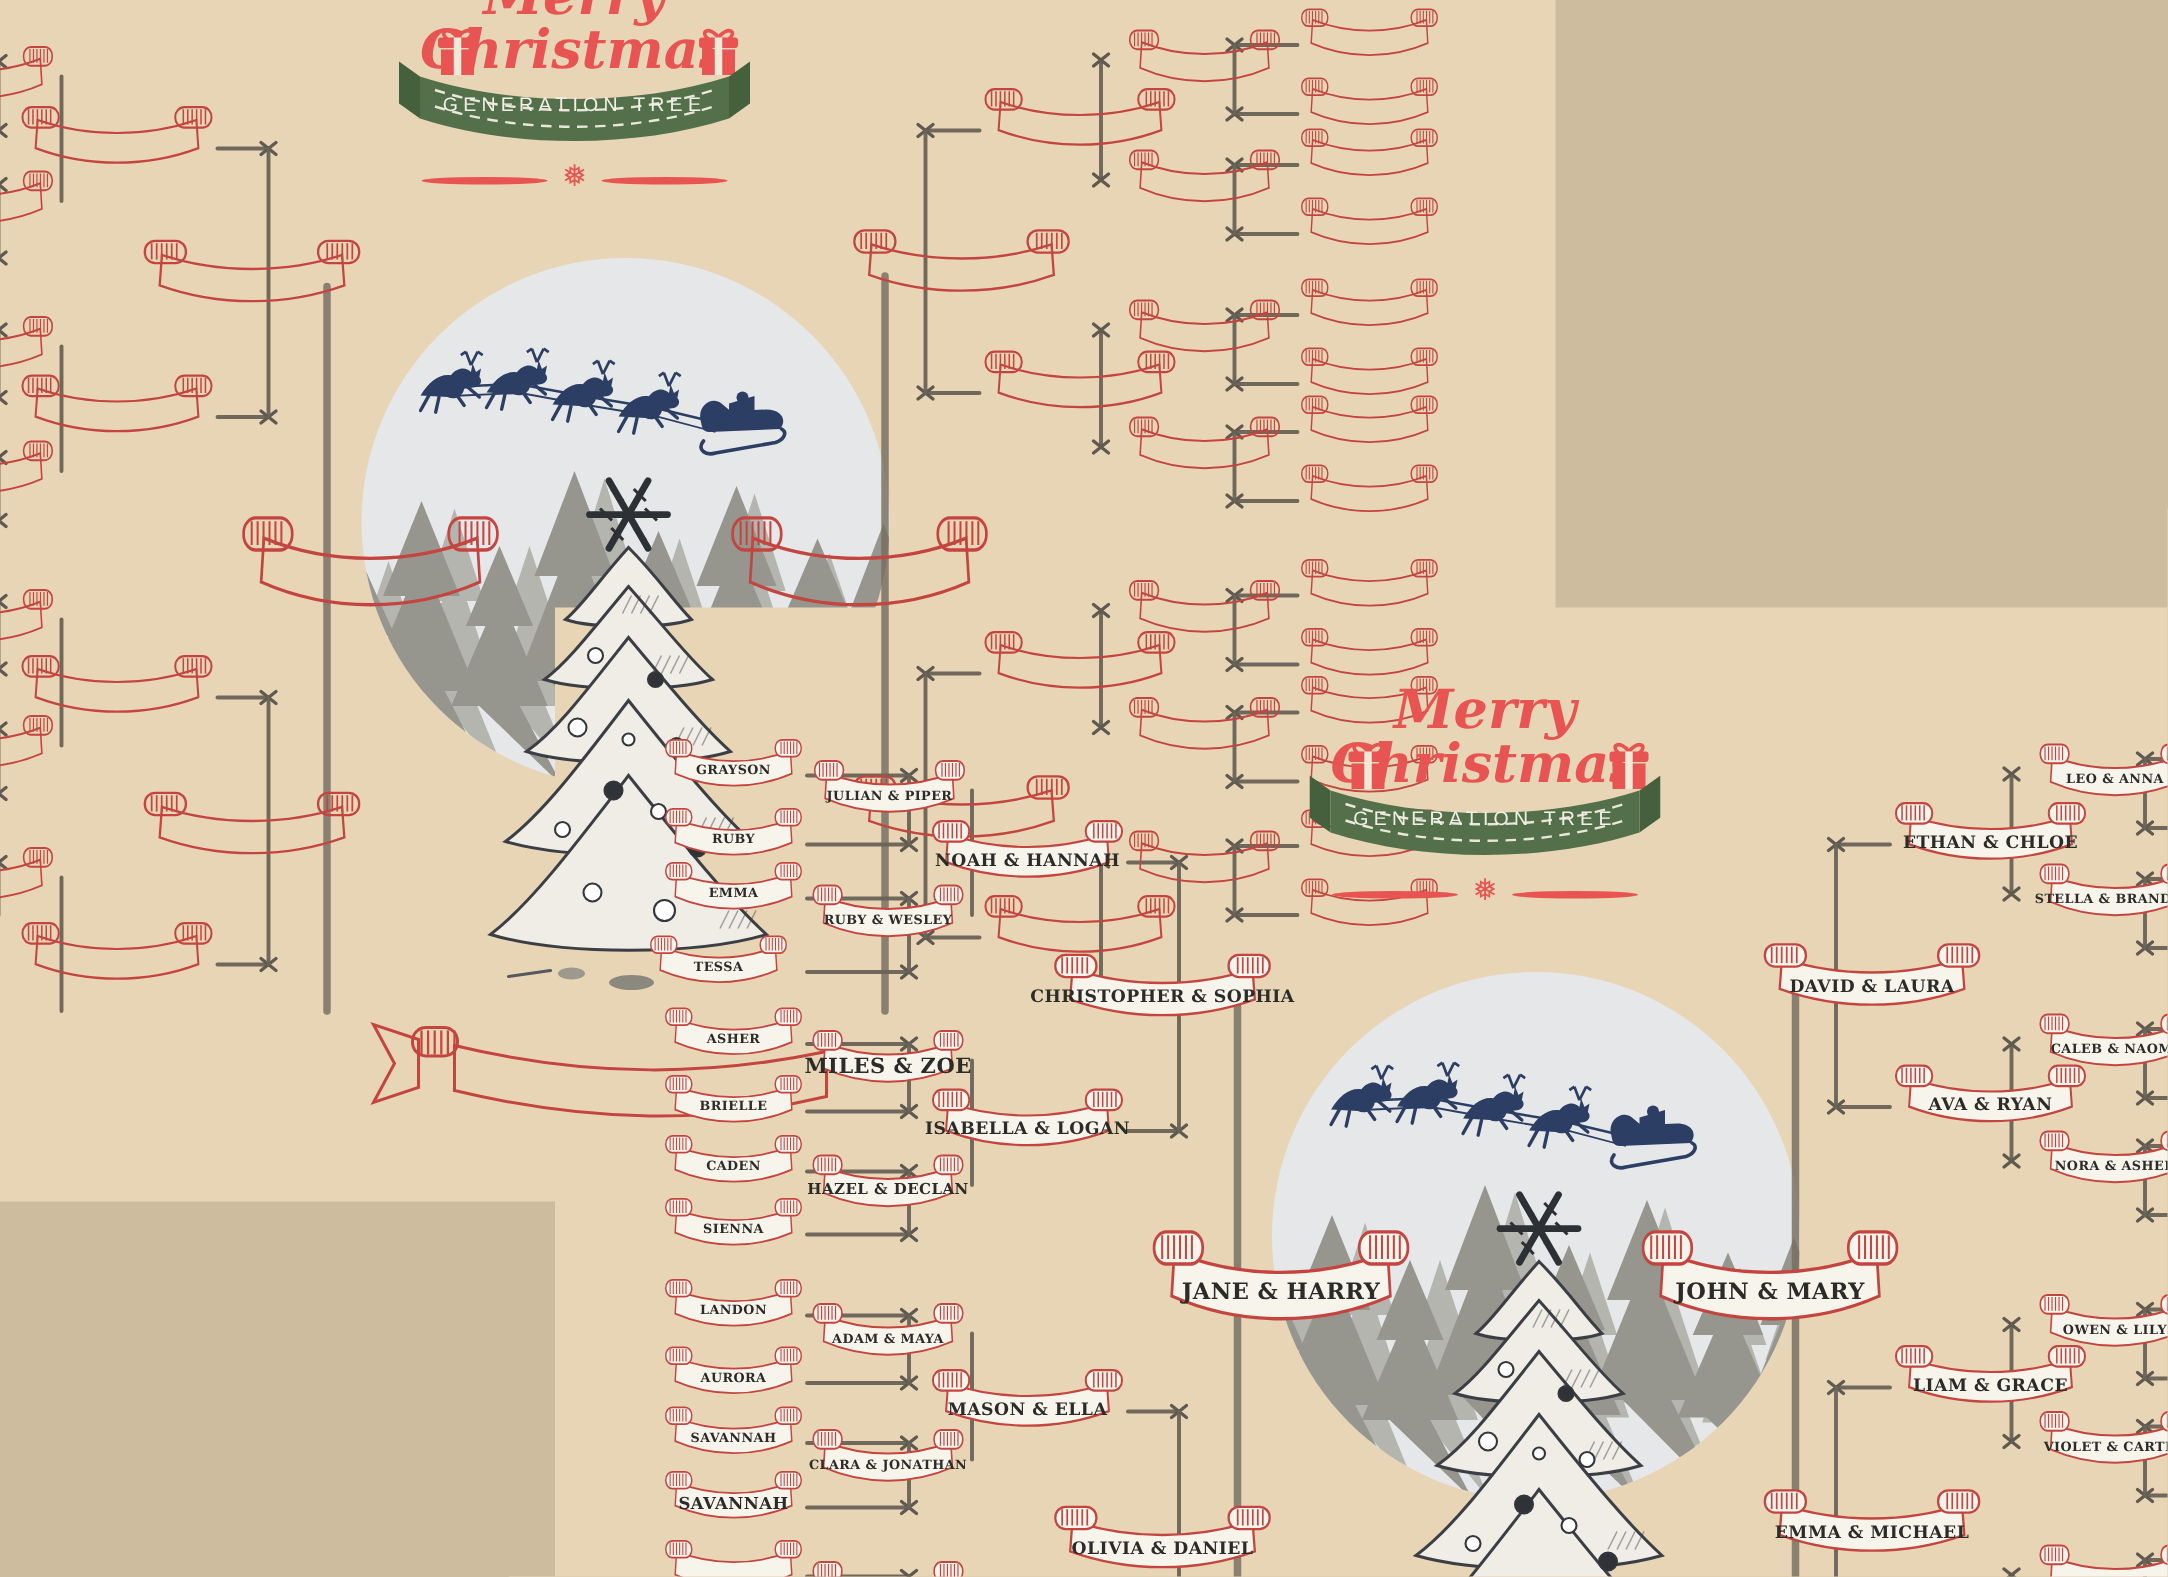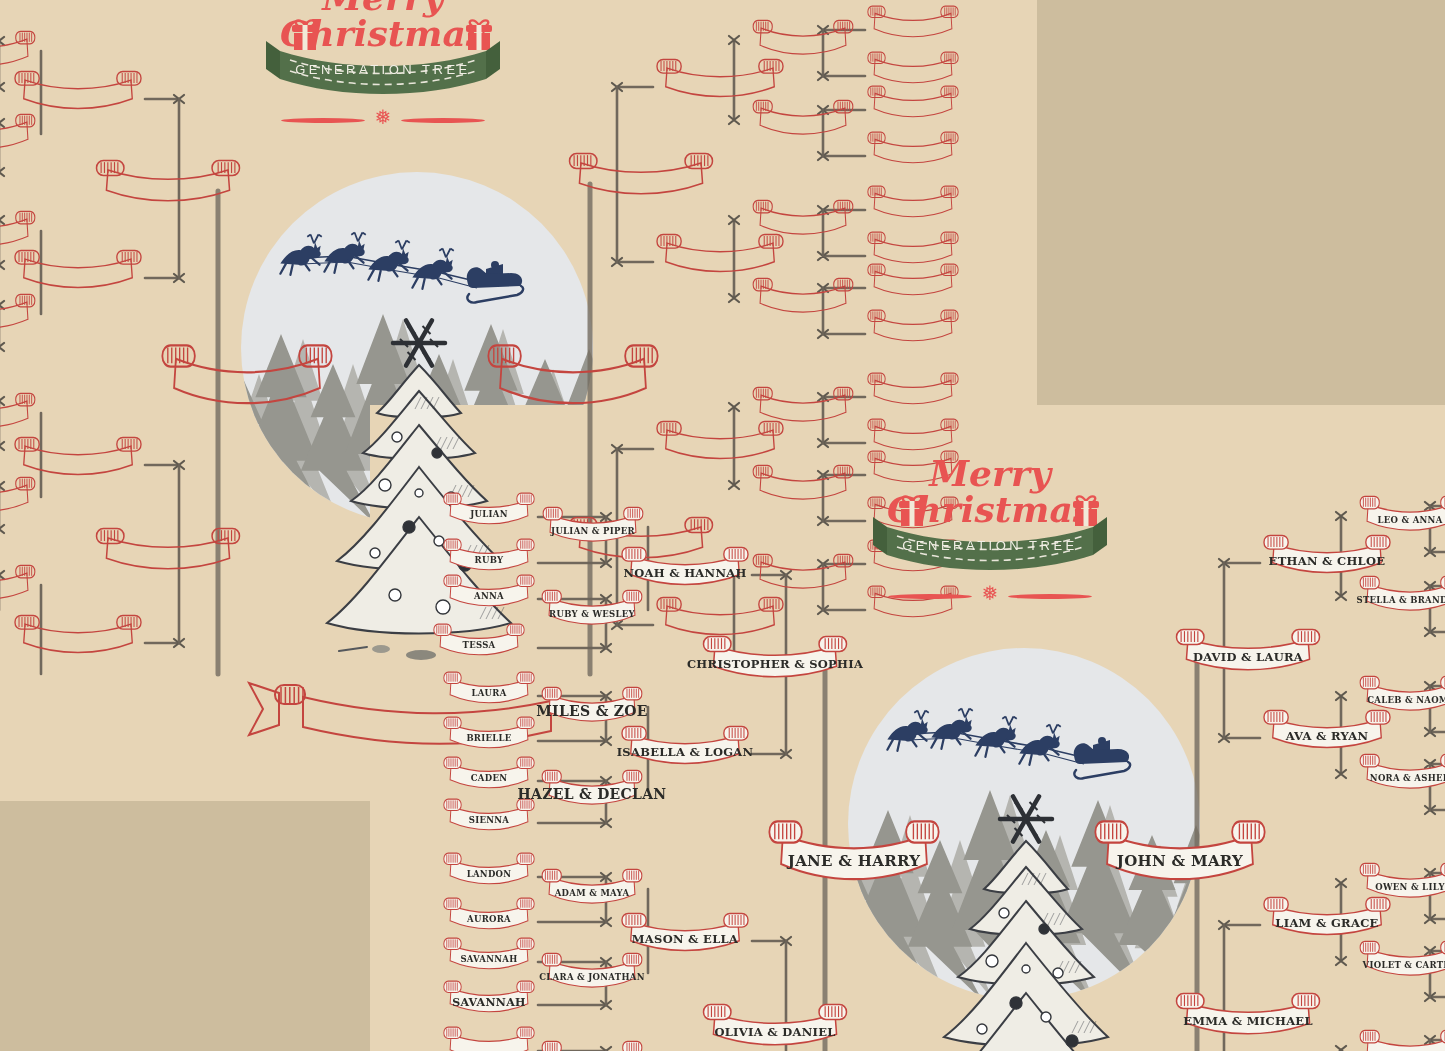--- a/index.html
+++ b/index.html
@@ -1311,21 +1311,21 @@
           <line x1="170.4" y1="4" x2="170.4" y2="18" stroke="#c4453f" stroke-width="1.5"></line>
           <line x1="20.8" y1="4" x2="20.8" y2="18" stroke="#c4453f" stroke-width="1.5"></line>
           <line x1="174.8" y1="4" x2="174.8" y2="18" stroke="#c4453f" stroke-width="1.5"></line>
           <line x1="25.200000000000003" y1="4" x2="25.200000000000003" y2="18" stroke="#c4453f" stroke-width="1.5"></line>
           <line x1="179.2" y1="4" x2="179.2" y2="18" stroke="#c4453f" stroke-width="1.5"></line>
           <line x1="29.6" y1="4" x2="29.6" y2="18" stroke="#c4453f" stroke-width="1.5"></line>
           <line x1="183.6" y1="4" x2="183.6" y2="18" stroke="#c4453f" stroke-width="1.5"></line>
           <line x1="34" y1="4" x2="34" y2="18" stroke="#c4453f" stroke-width="1.5"></line>
           <line x1="188" y1="4" x2="188" y2="18" stroke="#c4453f" stroke-width="1.5"></line>
   </svg>
-        <span class="lbl" style="font-size:8.5px;padding-top:6px">JULIAN</span>
+        <span class="lbl" style="font-size:8.5px;padding-top:6px">GRAYSON</span>
       </div>
       <div class="banner" style="left:71px;top:133px;width:96px;height:38px">
         <svg viewBox="0 0 200 64" preserveAspectRatio="none">
     <path d="M21,14 C70,30 130,30 179,14 L181,40 C130,58 70,58 19,40 Z" fill="#f7f4ec" stroke="#c4453f" stroke-width="2"></path>
     <rect x="6" y="2" width="36" height="19" rx="9" fill="#f7f4ec" stroke="#c4453f" stroke-width="2"></rect>
     <rect x="158" y="2" width="36" height="19" rx="9" fill="#f7f4ec" stroke="#c4453f" stroke-width="2"></rect>
     <line x1="12" y1="4" x2="12" y2="18" stroke="#c4453f" stroke-width="1.5"></line>
           <line x1="166" y1="4" x2="166" y2="18" stroke="#c4453f" stroke-width="1.5"></line>
           <line x1="16.4" y1="4" x2="16.4" y2="18" stroke="#c4453f" stroke-width="1.5"></line>
           <line x1="170.4" y1="4" x2="170.4" y2="18" stroke="#c4453f" stroke-width="1.5"></line>
@@ -1351,21 +1351,21 @@
           <line x1="170.4" y1="4" x2="170.4" y2="18" stroke="#c4453f" stroke-width="1.5"></line>
           <line x1="20.8" y1="4" x2="20.8" y2="18" stroke="#c4453f" stroke-width="1.5"></line>
           <line x1="174.8" y1="4" x2="174.8" y2="18" stroke="#c4453f" stroke-width="1.5"></line>
           <line x1="25.200000000000003" y1="4" x2="25.200000000000003" y2="18" stroke="#c4453f" stroke-width="1.5"></line>
           <line x1="179.2" y1="4" x2="179.2" y2="18" stroke="#c4453f" stroke-width="1.5"></line>
           <line x1="29.6" y1="4" x2="29.6" y2="18" stroke="#c4453f" stroke-width="1.5"></line>
           <line x1="183.6" y1="4" x2="183.6" y2="18" stroke="#c4453f" stroke-width="1.5"></line>
           <line x1="34" y1="4" x2="34" y2="18" stroke="#c4453f" stroke-width="1.5"></line>
           <line x1="188" y1="4" x2="188" y2="18" stroke="#c4453f" stroke-width="1.5"></line>
   </svg>
-        <span class="lbl" style="font-size:8.5px;padding-top:6px">ANNA</span>
+        <span class="lbl" style="font-size:8.5px;padding-top:6px">EMMA</span>
       </div>
       <div class="banner" style="left:61px;top:218px;width:96px;height:38px">
         <svg viewBox="0 0 200 64" preserveAspectRatio="none">
     <path d="M21,14 C70,30 130,30 179,14 L181,40 C130,58 70,58 19,40 Z" fill="#f7f4ec" stroke="#c4453f" stroke-width="2"></path>
     <rect x="6" y="2" width="36" height="19" rx="9" fill="#f7f4ec" stroke="#c4453f" stroke-width="2"></rect>
     <rect x="158" y="2" width="36" height="19" rx="9" fill="#f7f4ec" stroke="#c4453f" stroke-width="2"></rect>
     <line x1="12" y1="4" x2="12" y2="18" stroke="#c4453f" stroke-width="1.5"></line>
           <line x1="166" y1="4" x2="166" y2="18" stroke="#c4453f" stroke-width="1.5"></line>
           <line x1="16.4" y1="4" x2="16.4" y2="18" stroke="#c4453f" stroke-width="1.5"></line>
           <line x1="170.4" y1="4" x2="170.4" y2="18" stroke="#c4453f" stroke-width="1.5"></line>
@@ -1391,21 +1391,21 @@
           <line x1="170.4" y1="4" x2="170.4" y2="18" stroke="#c4453f" stroke-width="1.5"></line>
           <line x1="20.8" y1="4" x2="20.8" y2="18" stroke="#c4453f" stroke-width="1.5"></line>
           <line x1="174.8" y1="4" x2="174.8" y2="18" stroke="#c4453f" stroke-width="1.5"></line>
           <line x1="25.200000000000003" y1="4" x2="25.200000000000003" y2="18" stroke="#c4453f" stroke-width="1.5"></line>
           <line x1="179.2" y1="4" x2="179.2" y2="18" stroke="#c4453f" stroke-width="1.5"></line>
           <line x1="29.6" y1="4" x2="29.6" y2="18" stroke="#c4453f" stroke-width="1.5"></line>
           <line x1="183.6" y1="4" x2="183.6" y2="18" stroke="#c4453f" stroke-width="1.5"></line>
           <line x1="34" y1="4" x2="34" y2="18" stroke="#c4453f" stroke-width="1.5"></line>
           <line x1="188" y1="4" x2="188" y2="18" stroke="#c4453f" stroke-width="1.5"></line>
   </svg>
-        <span class="lbl" style="font-size:8.5px;padding-top:6px">LAURA</span>
+        <span class="lbl" style="font-size:8.5px;padding-top:6px">ASHER</span>
       </div>
       <div class="banner" style="left:71px;top:311px;width:96px;height:38px">
         <svg viewBox="0 0 200 64" preserveAspectRatio="none">
     <path d="M21,14 C70,30 130,30 179,14 L181,40 C130,58 70,58 19,40 Z" fill="#f7f4ec" stroke="#c4453f" stroke-width="2"></path>
     <rect x="6" y="2" width="36" height="19" rx="9" fill="#f7f4ec" stroke="#c4453f" stroke-width="2"></rect>
     <rect x="158" y="2" width="36" height="19" rx="9" fill="#f7f4ec" stroke="#c4453f" stroke-width="2"></rect>
     <line x1="12" y1="4" x2="12" y2="18" stroke="#c4453f" stroke-width="1.5"></line>
           <line x1="166" y1="4" x2="166" y2="18" stroke="#c4453f" stroke-width="1.5"></line>
           <line x1="16.4" y1="4" x2="16.4" y2="18" stroke="#c4453f" stroke-width="1.5"></line>
           <line x1="170.4" y1="4" x2="170.4" y2="18" stroke="#c4453f" stroke-width="1.5"></line>
@@ -1631,21 +1631,21 @@
           <line x1="170.4" y1="4" x2="170.4" y2="18" stroke="#c4453f" stroke-width="1.5"></line>
           <line x1="20.8" y1="4" x2="20.8" y2="18" stroke="#c4453f" stroke-width="1.5"></line>
           <line x1="174.8" y1="4" x2="174.8" y2="18" stroke="#c4453f" stroke-width="1.5"></line>
           <line x1="25.200000000000003" y1="4" x2="25.200000000000003" y2="18" stroke="#c4453f" stroke-width="1.5"></line>
           <line x1="179.2" y1="4" x2="179.2" y2="18" stroke="#c4453f" stroke-width="1.5"></line>
           <line x1="29.6" y1="4" x2="29.6" y2="18" stroke="#c4453f" stroke-width="1.5"></line>
           <line x1="183.6" y1="4" x2="183.6" y2="18" stroke="#c4453f" stroke-width="1.5"></line>
           <line x1="34" y1="4" x2="34" y2="18" stroke="#c4453f" stroke-width="1.5"></line>
           <line x1="188" y1="4" x2="188" y2="18" stroke="#c4453f" stroke-width="1.5"></line>
   </svg>
-        <span class="lbl" style="font-size:14px;padding-top:7px">HAZEL &amp; DECLAN</span>
+        <span class="lbl" style="font-size:10px;padding-top:7px">HAZEL &amp; DECLAN</span>
       </div>
       <div class="banner" style="left:169px;top:463px;width:106px;height:42px">
         <svg viewBox="0 0 200 64" preserveAspectRatio="none">
     <path d="M21,14 C70,30 130,30 179,14 L181,40 C130,58 70,58 19,40 Z" fill="#f7f4ec" stroke="#c4453f" stroke-width="2"></path>
     <rect x="6" y="2" width="36" height="19" rx="9" fill="#f7f4ec" stroke="#c4453f" stroke-width="2"></rect>
     <rect x="158" y="2" width="36" height="19" rx="9" fill="#f7f4ec" stroke="#c4453f" stroke-width="2"></rect>
     <line x1="12" y1="4" x2="12" y2="18" stroke="#c4453f" stroke-width="1.5"></line>
           <line x1="166" y1="4" x2="166" y2="18" stroke="#c4453f" stroke-width="1.5"></line>
           <line x1="16.4" y1="4" x2="16.4" y2="18" stroke="#c4453f" stroke-width="1.5"></line>
           <line x1="170.4" y1="4" x2="170.4" y2="18" stroke="#c4453f" stroke-width="1.5"></line>

